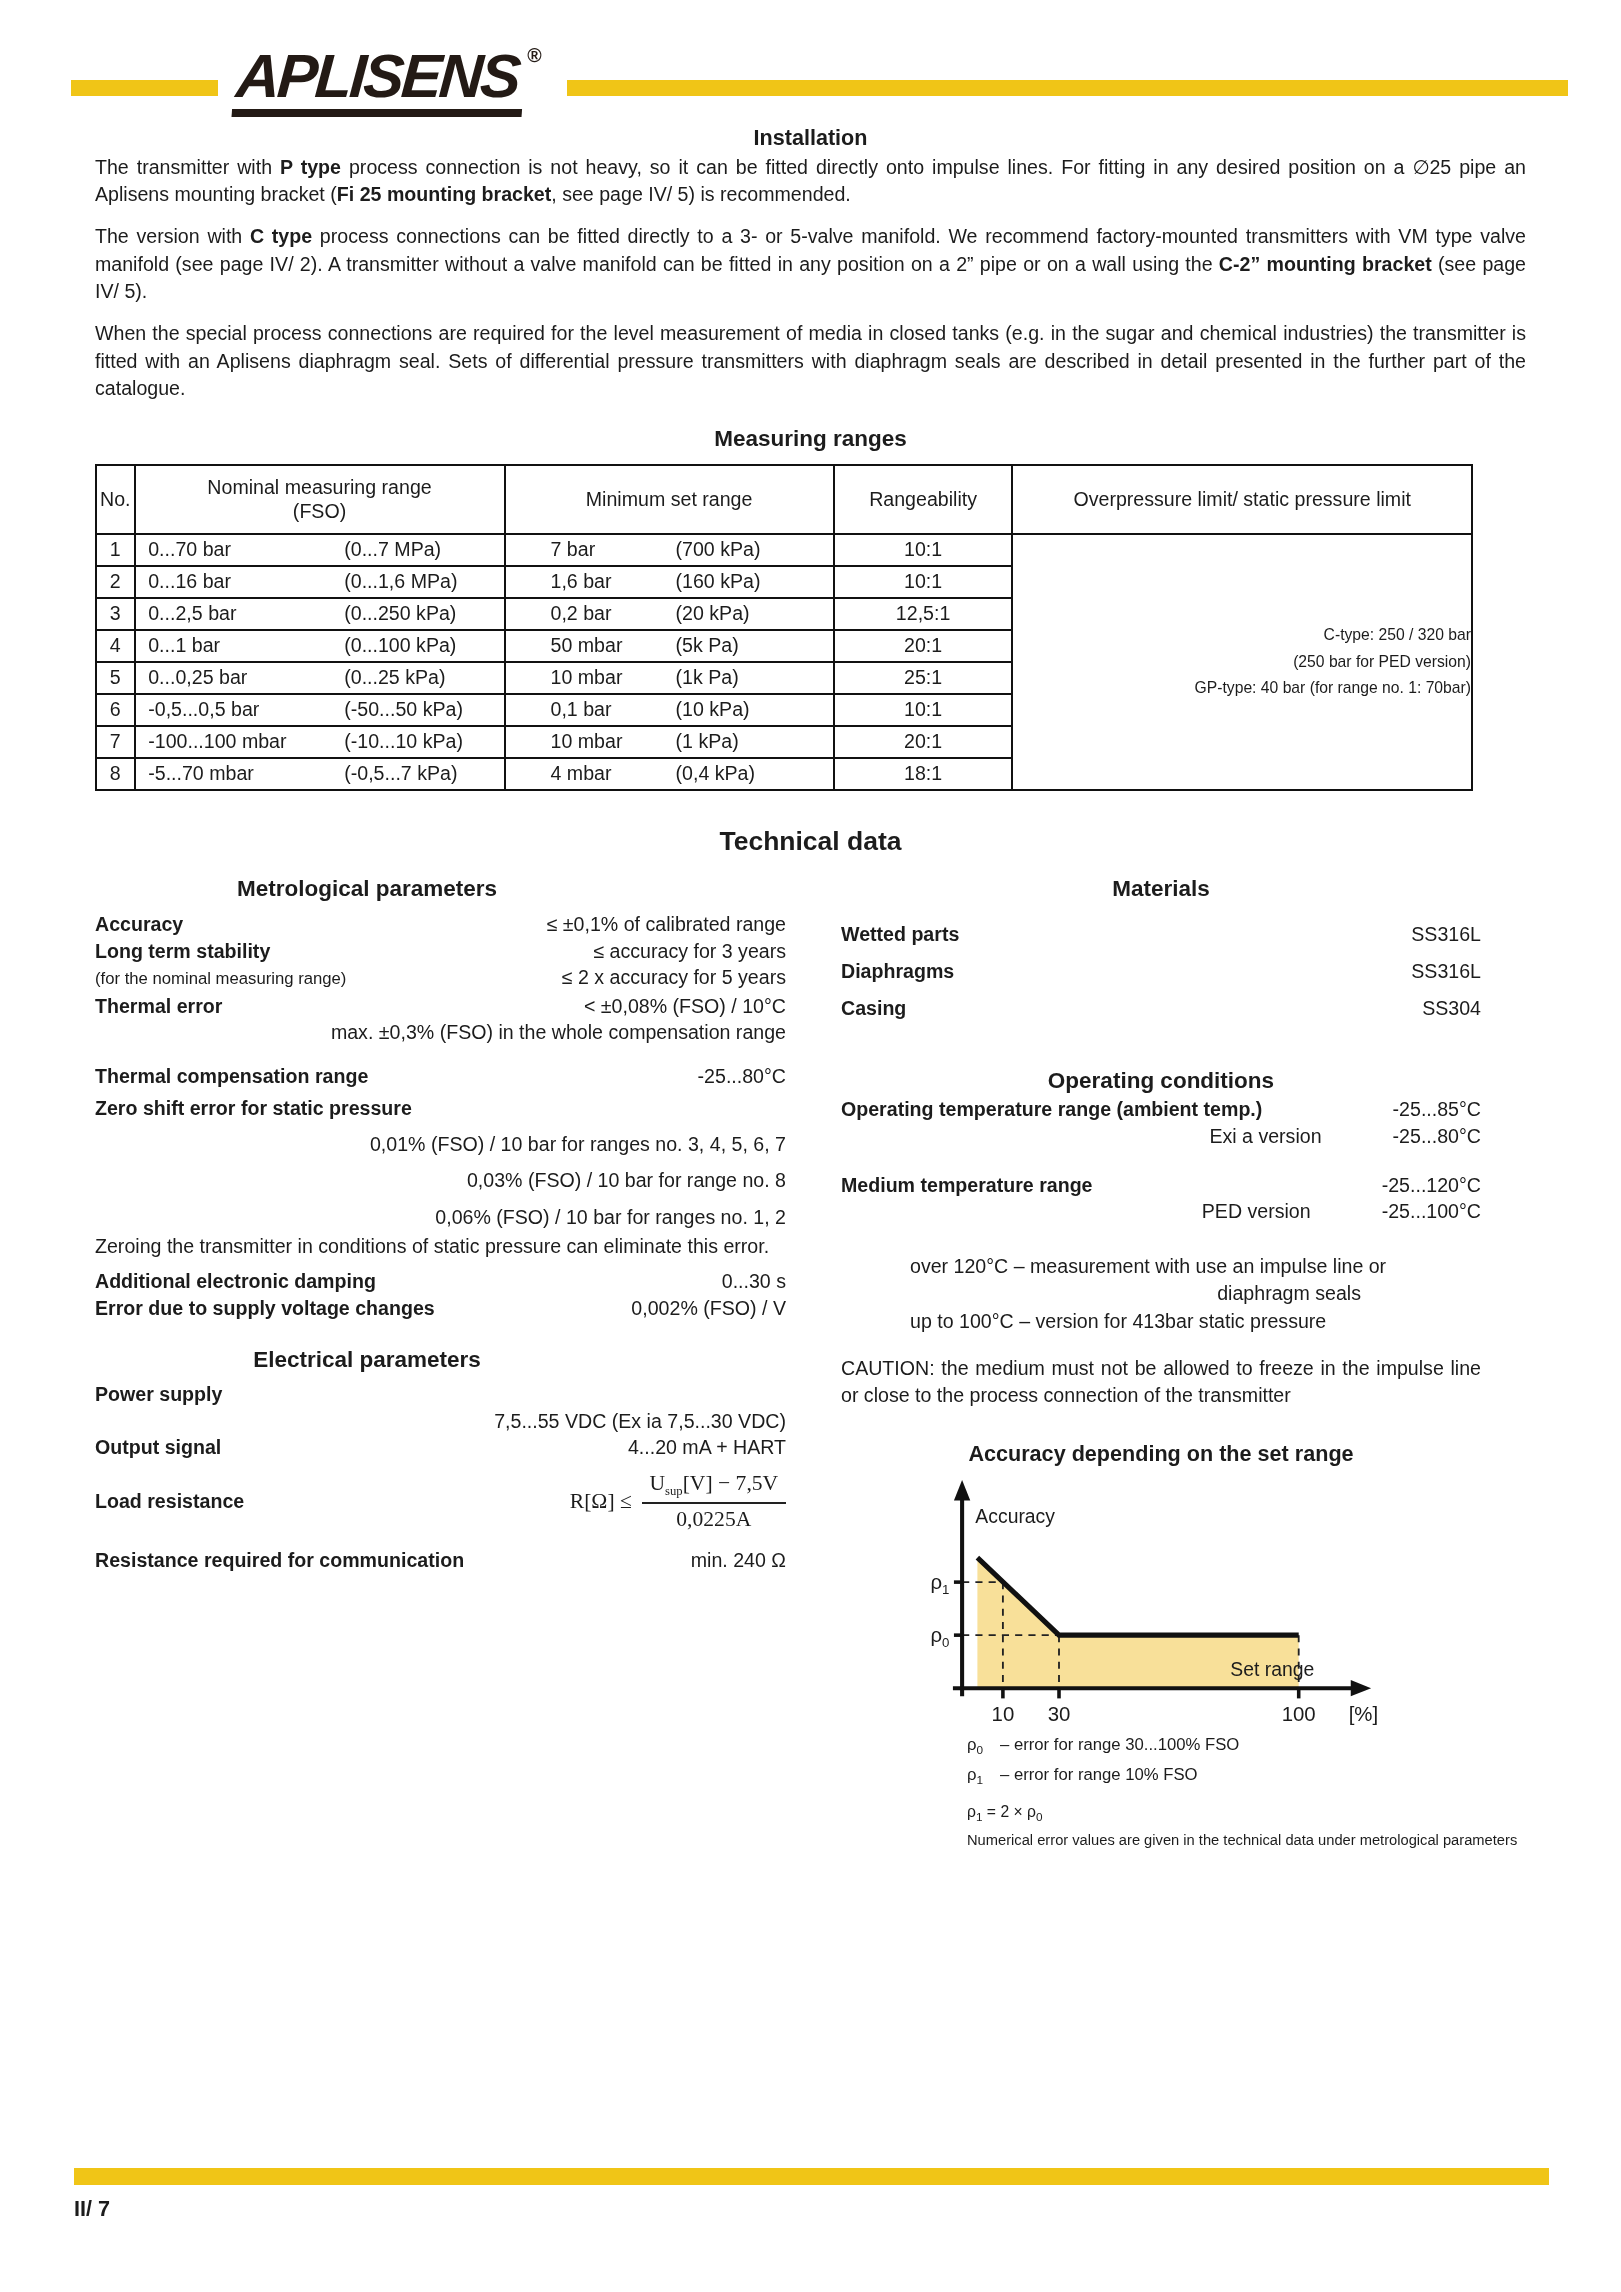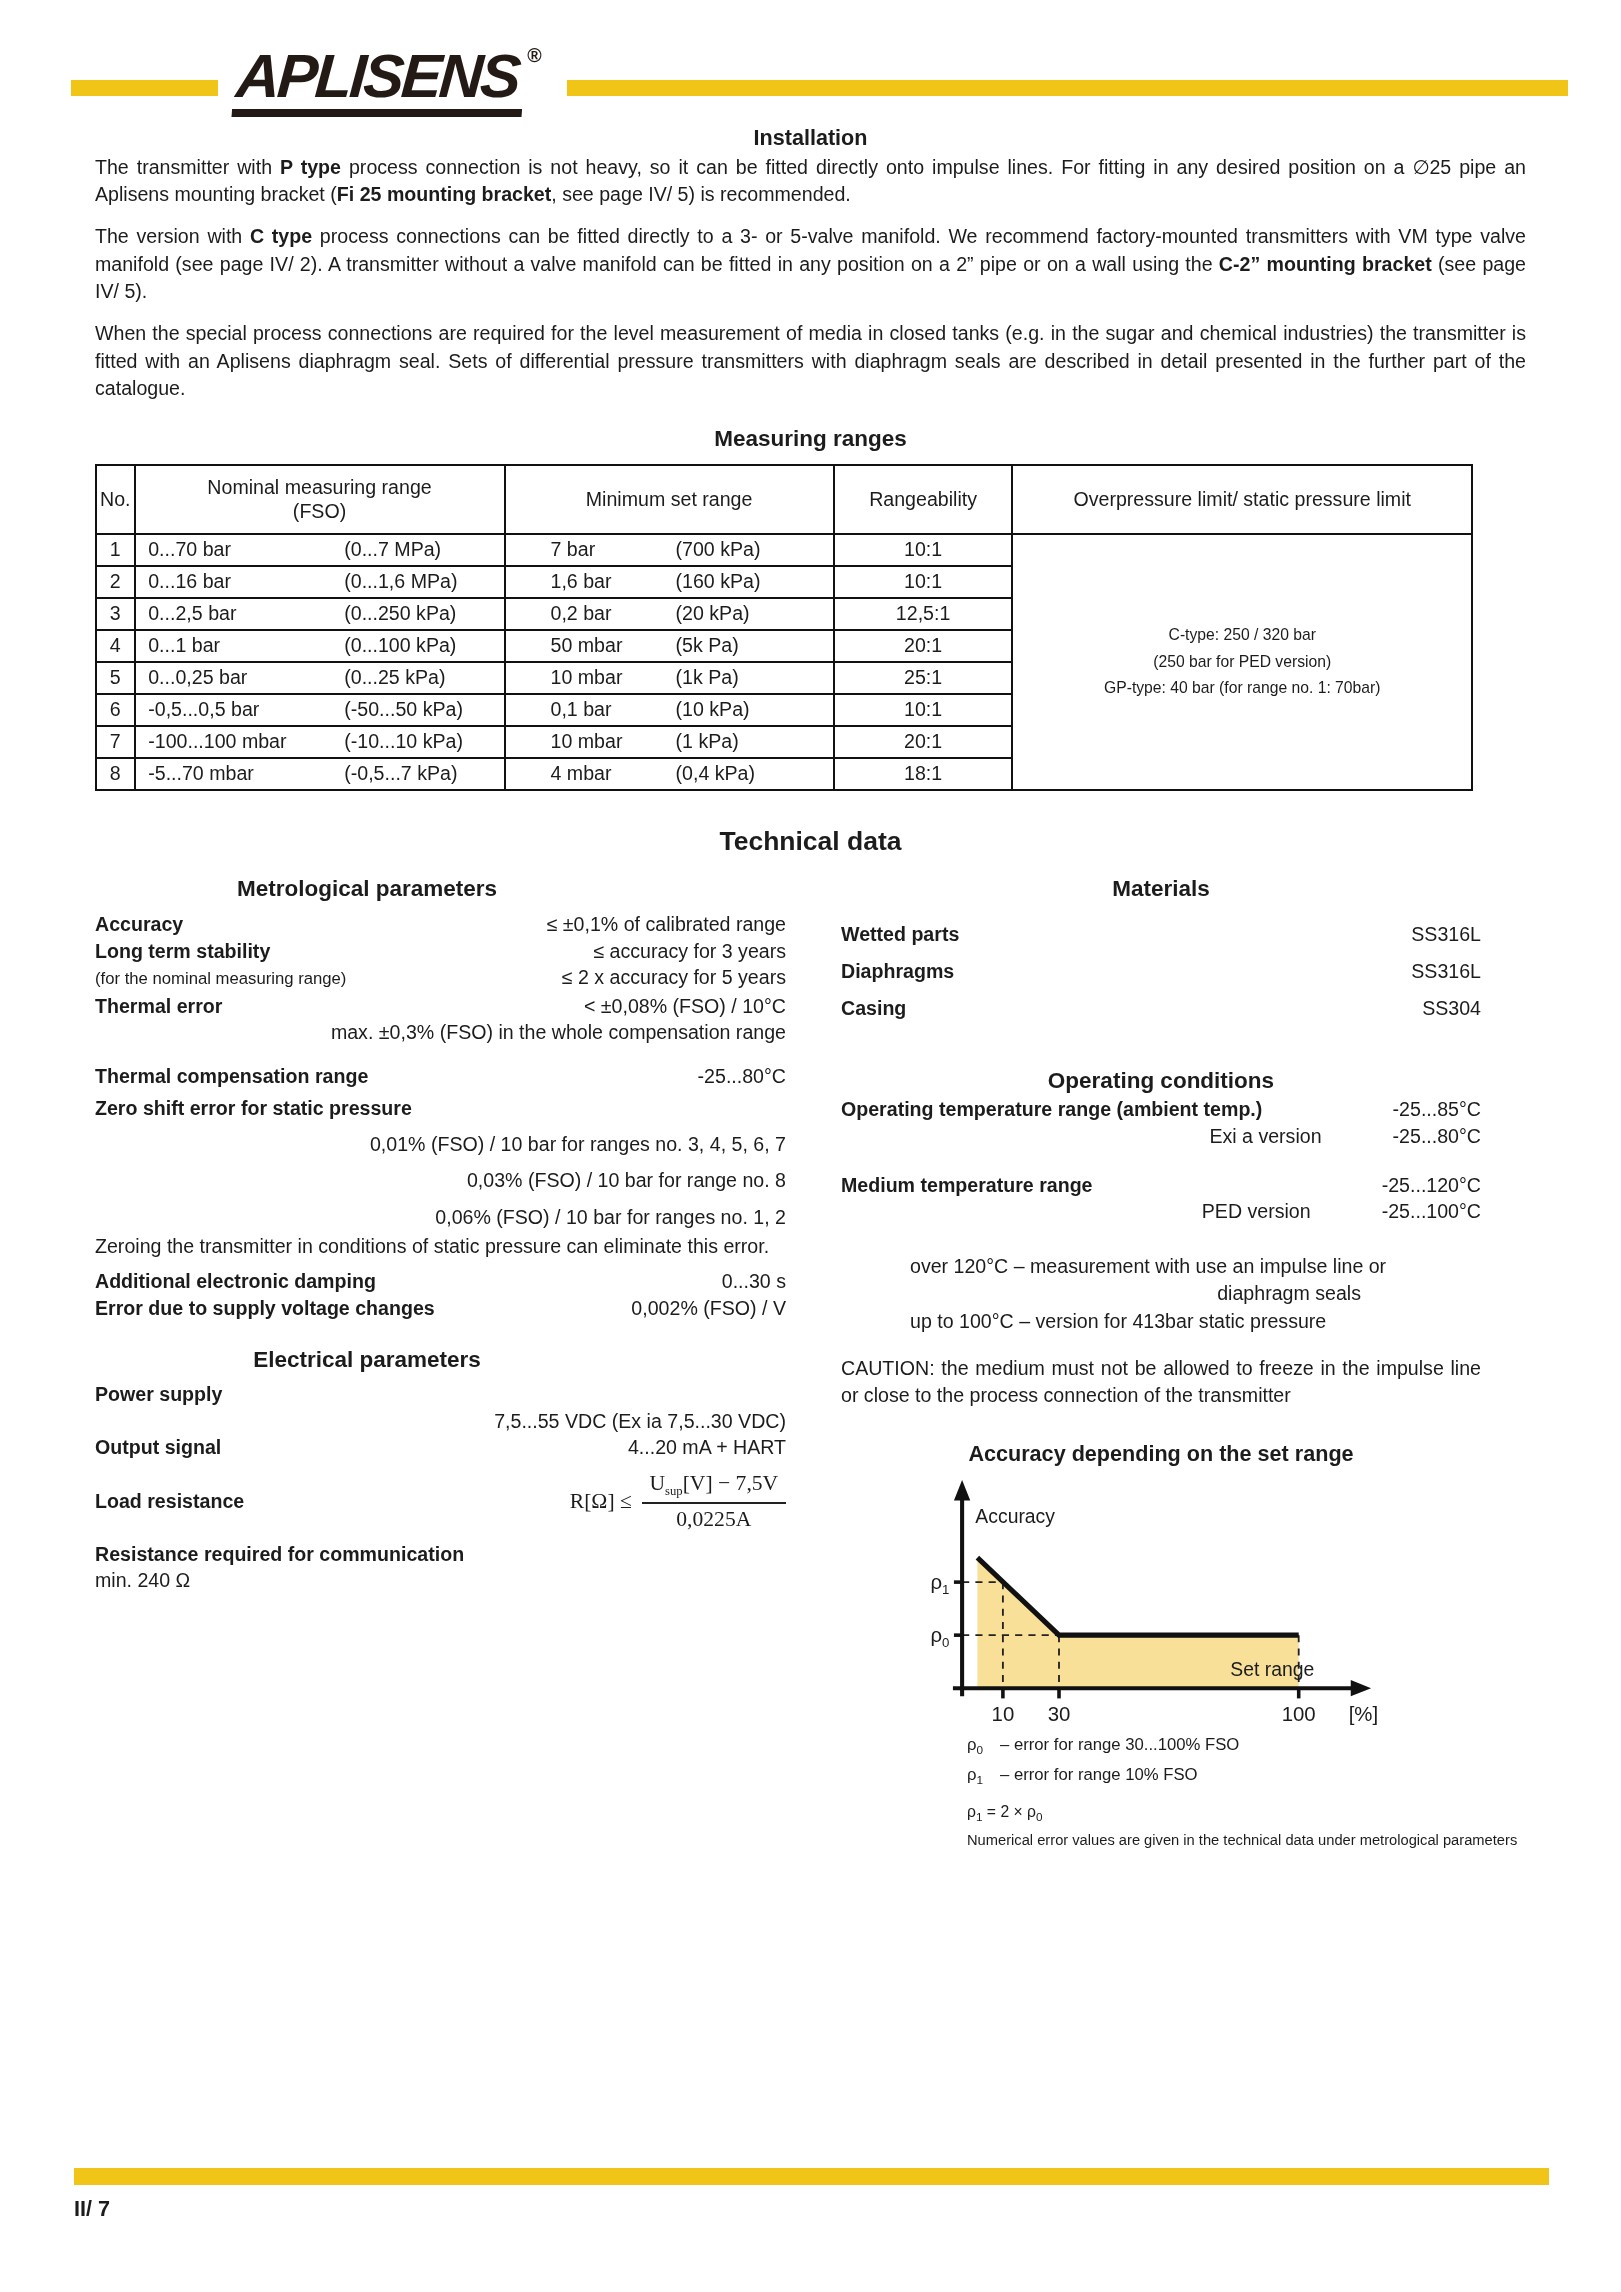--- a/index.html
+++ b/index.html
@@ -35,21 +35,21 @@
   table.ranges th,table.ranges td{border:2px solid #111;}
   table.ranges{border:2.9px solid #111;}
   table.ranges thead th{font-weight:normal;height:69px;text-align:center;vertical-align:middle;border-bottom:2.9px solid #111;line-height:24.5px;}
   table.ranges td{height:32px;}
   td.c-no{text-align:center;width:39px;}
   td.c-nominal{width:382px;padding-left:12.7px;}
   td.c-nominal .main{display:inline-block;width:196px;}
   td.c-min{width:341px;padding-left:45px;}
   td.c-min .main{display:inline-block;width:125px;}
   td.c-rng{width:184px;text-align:center;}
-  td.c-over{width:485px;text-align:center;font-size:15.7px;line-height:26.5px;vertical-align:middle;}
+  td.c-over{width:485px;text-align:right;font-size:15.7px;line-height:26.5px;vertical-align:middle;}
 
   
   .tech-title{font-size:26.5px;margin-top:35px;}
   .columns{display:flex;margin-top:19.6px;}
   .col-left{width:691px;}
   .col-right{width:640px;margin-left:55px;}
   .sect-h{font-size:22.5px;font-weight:bold;text-align:center;}
   .col-left .sect-h{padding-right:147px;margin-bottom:8.8px;}
   .kv{display:flex;justify-content:space-between;align-items:baseline;font-size:19.6px;line-height:26.5px;}
   .kv .k{font-weight:bold;white-space:nowrap;}
@@ -249,21 +249,21 @@
           <span class="k" style="font-weight:bold;font-size:19.6px;">Load resistance</span>
           <span class="formula">
             <span>R[Ω] ≤</span>
             <span class="frac">
               <span class="num"><span>U</span><sub>sup</sub><span>[V] − 7,5V</span></span>
               <span class="den">0,0225A</span>
             </span>
           </span>
         </div>
 
-        <div class="kv" style="margin-top:9px;flex-direction:column;">
+        <div class="kv" style="margin-top:15px;">
           <span class="k">Resistance required for communication</span>
           <span class="v">min. 240 Ω</span>
         </div>
       </div>
 
       <div class="col-right">
         <h3 class="sect-h" style="margin-bottom:13.7px;">Materials</h3>
 
         <div class="kv mat-row">
           <span class="k">Wetted parts</span>

